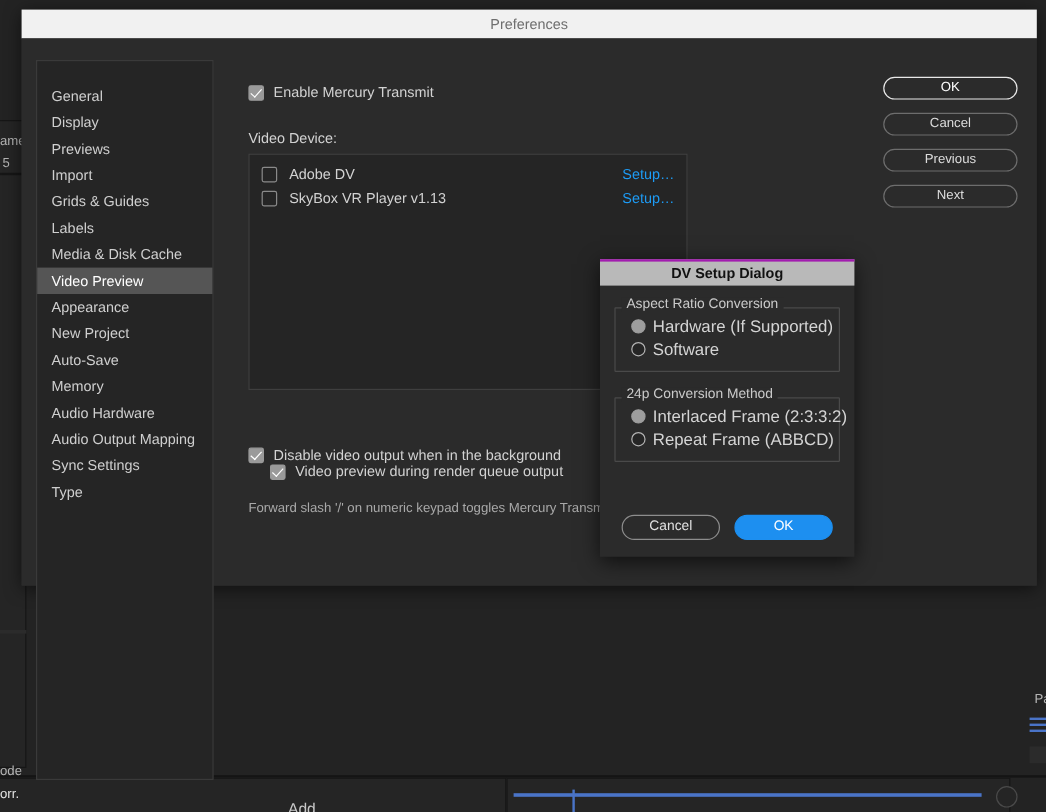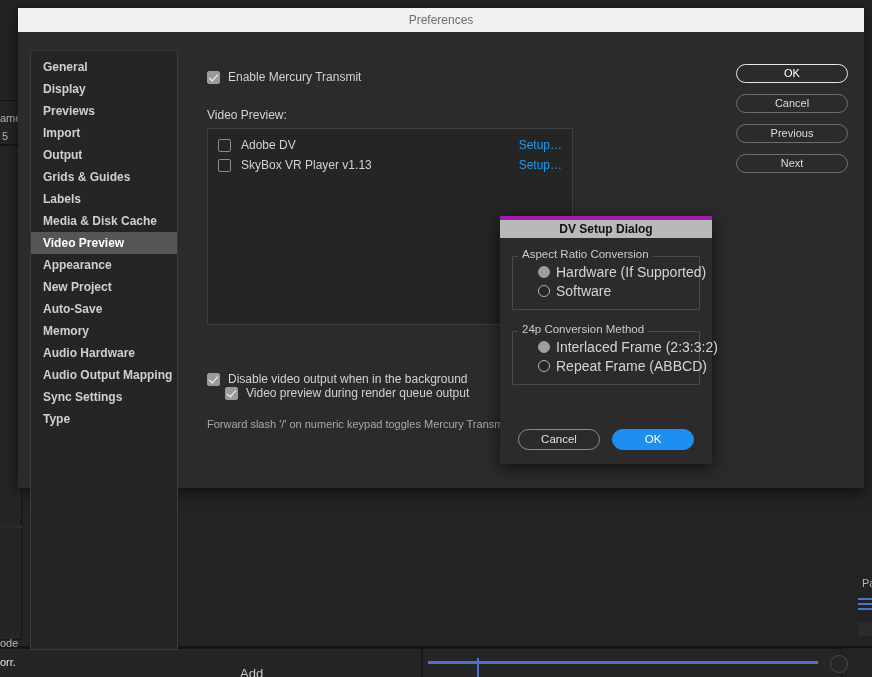--- a/index.html
+++ b/index.html
@@ -39,22 +39,21 @@
   #prefs-body {
     position: absolute; top: 24px; left: 0; right: 0; bottom: 0;
     background: #2b2b2b;
   }
 
   
   #prefs-sidebar {
     position: absolute; left: 12px; top: 18px;
     width: 148px; height: 600px;
     background: #252525; border: 1px solid #3a3a3a;
-    padding-top: 5px;
-    font-weight: bold;
+    padding-top: 18px;
   }
   .side-item {
     height: 22px; line-height: 22px;
     padding-left: 12px;
     font-size: 12px; color: #cfcfcf;
     white-space: nowrap;
   }
   .side-item.selected { background: #555555; color: #ffffff; }
 
   
@@ -122,26 +121,26 @@
   
   #dv-dialog {
     position: absolute; left: 500px; top: 216px;
     width: 212px; height: 248px;
     background: #2b2b2b;
     box-shadow: 0 4px 16px rgba(0,0,0,.65);
   }
   #dv-titlebar {
     height: 22px; background: #b9b9b9;
     display: flex; align-items: center; justify-content: center;
-    border-top: 4px solid #a21caf;
+    border-top: 2px solid #a21caf;
   }
   #dv-title { font-size: 12px; color: #111111; font-weight: bold; }
   #dv-body { padding: 10px 12px 0 12px; }
 
-  .groupbox { position: relative; margin-bottom: 13px; padding: 14px 0 10px 12px; }
+  .groupbox { position: relative; margin-bottom: 13px; padding: 14px 0 10px 0; }
   .groupbox .gb-border {
     position: absolute; left: 0; right: 0; top: 8px; bottom: 0;
     border: 1px solid #4a4a4a; border-radius: 1px;
   }
   .gb-title {
     position: absolute; left: 6px; top: 0px;
     background: #2b2b2b; padding: 0 4px;
     font-size: 11.5px; color: #cacaca; white-space: nowrap;
   }
   .radio-row { position: relative; display: flex; align-items: center; padding-left: 14px; height: 19px; }
@@ -196,21 +195,20 @@
     <span id="prefs-title">Preferences</span>
   </div>
 
   <div id="prefs-body">
 
     <div id="prefs-sidebar">
       <div class="side-item">General</div>
       <div class="side-item">Display</div>
       <div class="side-item">Previews</div>
       <div class="side-item">Import</div>
-      <div class="side-item">Output</div>
       <div class="side-item">Grids &amp; Guides</div>
       <div class="side-item">Labels</div>
       <div class="side-item">Media &amp; Disk Cache</div>
       <div class="side-item selected">Video Preview</div>
       <div class="side-item">Appearance</div>
       <div class="side-item">New Project</div>
       <div class="side-item">Auto-Save</div>
       <div class="side-item">Memory</div>
       <div class="side-item">Audio Hardware</div>
       <div class="side-item">Audio Output Mapping</div>
@@ -218,21 +216,21 @@
       <div class="side-item">Type</div>
     </div>
 
     <div id="prefs-content">
 
       <div class="checkrow" style="position:absolute; left:17px; top:20px;">
         <span class="cb on"></span>
         <span class="cb-label">Enable Mercury Transmit</span>
       </div>
 
-      <div id="label-video-device">Video Preview:</div>
+      <div id="label-video-device">Video Device:</div>
 
       <div id="device-list">
         <div class="device-row">
           <span class="cb off"></span>
           <span class="device-name">Adobe DV</span>
           <span class="device-setup">Setup…</span>
         </div>
         <div class="device-row">
           <span class="cb off"></span>
           <span class="device-name">SkyBox VR Player v1.13</span>

